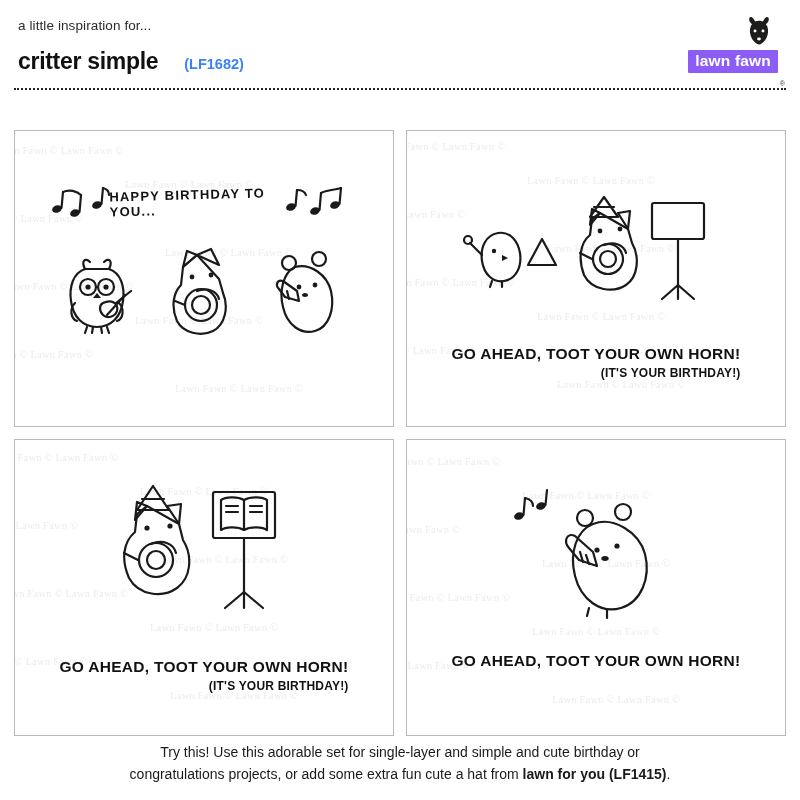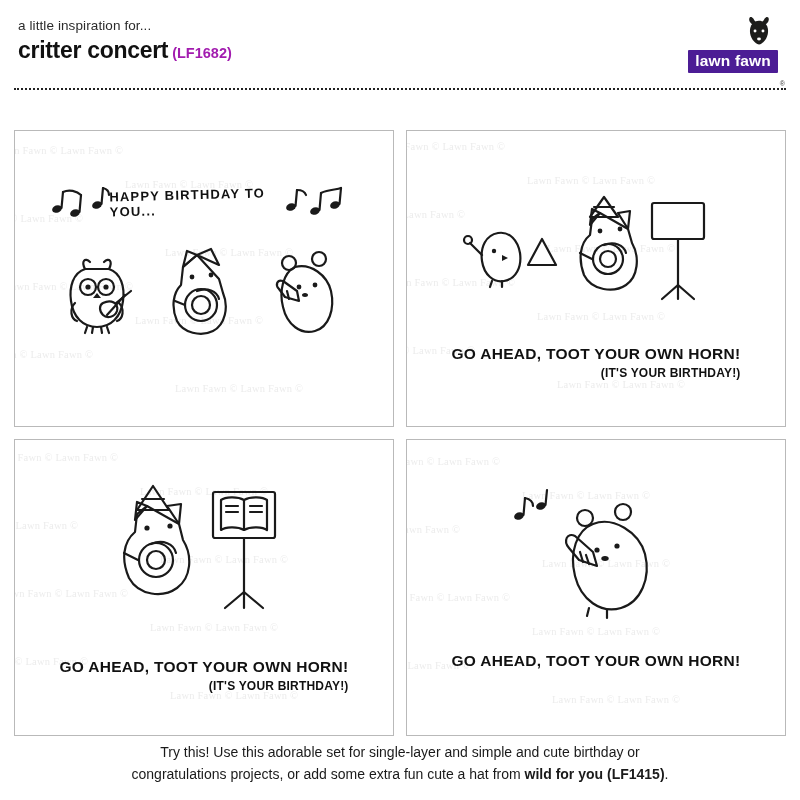--- a/index.html
+++ b/index.html
@@ -20,56 +20,56 @@
   
   .header {
     position: absolute;
     left: 14px; top: 18px; right: 14px;
     height: 70px;
   }
   .header-sub {
     font-size: 13.5px;
     color: #2b2b2b;
     letter-spacing: 0.1px;
-    margin: 0 0 4px 4px;
+    margin: 0 0 15px 4px;
   }
   .header-title-row {
     display: flex;
     align-items: baseline;
     margin-left: 4px;
   }
   .header-title {
     font-size: 23px;
     font-weight: bold;
     letter-spacing: -0.3px;
     color: #111;
   }
   .header-code {
     font-size: 14.5px;
     font-weight: bold;
-    margin-left: 4px;
-    color: #a21caf;
+    margin-left: 26px;
+    color: #3b82f6;
   }
 
   
   .brand {
     position: absolute;
     right: 8px; top: -4px;
     width: 96px; height: 74px;
     text-align: right;
   }
   .brand-deer {
     position: absolute;
     right: 2px; top: 0px;
     width: 34px; height: 34px;
   }
   .brand-bar {
     position: absolute;
     right: 0px; top: 36px;
-    background: #4c1d95;
+    background: #8b5cf6;
     color: #fff;
     font-size: 15.5px;
     font-weight: bold;
     letter-spacing: 0.2px;
     padding: 3px 7px 4px 7px;
     line-height: 1;
     border-radius: 1px;
   }
   .brand-reg {
     position: absolute;
@@ -174,21 +174,21 @@
   svg { display: block; overflow: visible; }
 </style>
 </head>
 <body>
 
 <div class="page">
 
   <div class="header">
     <div class="header-sub">a little inspiration for...</div>
     <div class="header-title-row">
-      <span class="header-title">critter concert</span>
+      <span class="header-title">critter simple</span>
       <span class="header-code">(LF1682)</span>
     </div>
 
     <div class="brand">
       <div class="brand-deer">
         <svg viewBox="0 0 60 60" width="34" height="34" aria-hidden="true">
           <g fill="#1d1d1b">
             <path d="M14 14 C10 6, 16 2, 20 8 C22 12, 24 14, 26 16 L22 20 C18 18, 16 17, 14 14 Z"></path>
             <path d="M46 14 C50 6, 44 2, 40 8 C38 12, 36 14, 34 16 L38 20 C42 18, 44 17, 46 14 Z"></path>
             <path d="M30 12 C40 12, 46 20, 46 30 C46 42, 38 52, 30 54 C22 52, 14 42, 14 30 C14 20, 20 12, 30 12 Z"></path>
@@ -444,17 +444,17 @@
           <div class="caption-main">GO AHEAD, TOOT YOUR OWN HORN!</div>
         </div>
       </div>
     </div>
 
   </div>
 
   <div class="footer">
     <div>Try this! Use this adorable set for single-layer and simple and cute birthday or</div>
     <div>
-      <span>congratulations  projects, or add some extra fun cute a hat from </span><b>wild for you (LF1415)</b><span>.</span>
+      <span>congratulations  projects, or add some extra fun cute a hat from </span><b>lawn for you (LF1415)</b><span>.</span>
     </div>
   </div>
 
 </div>
 
 </body></html>

